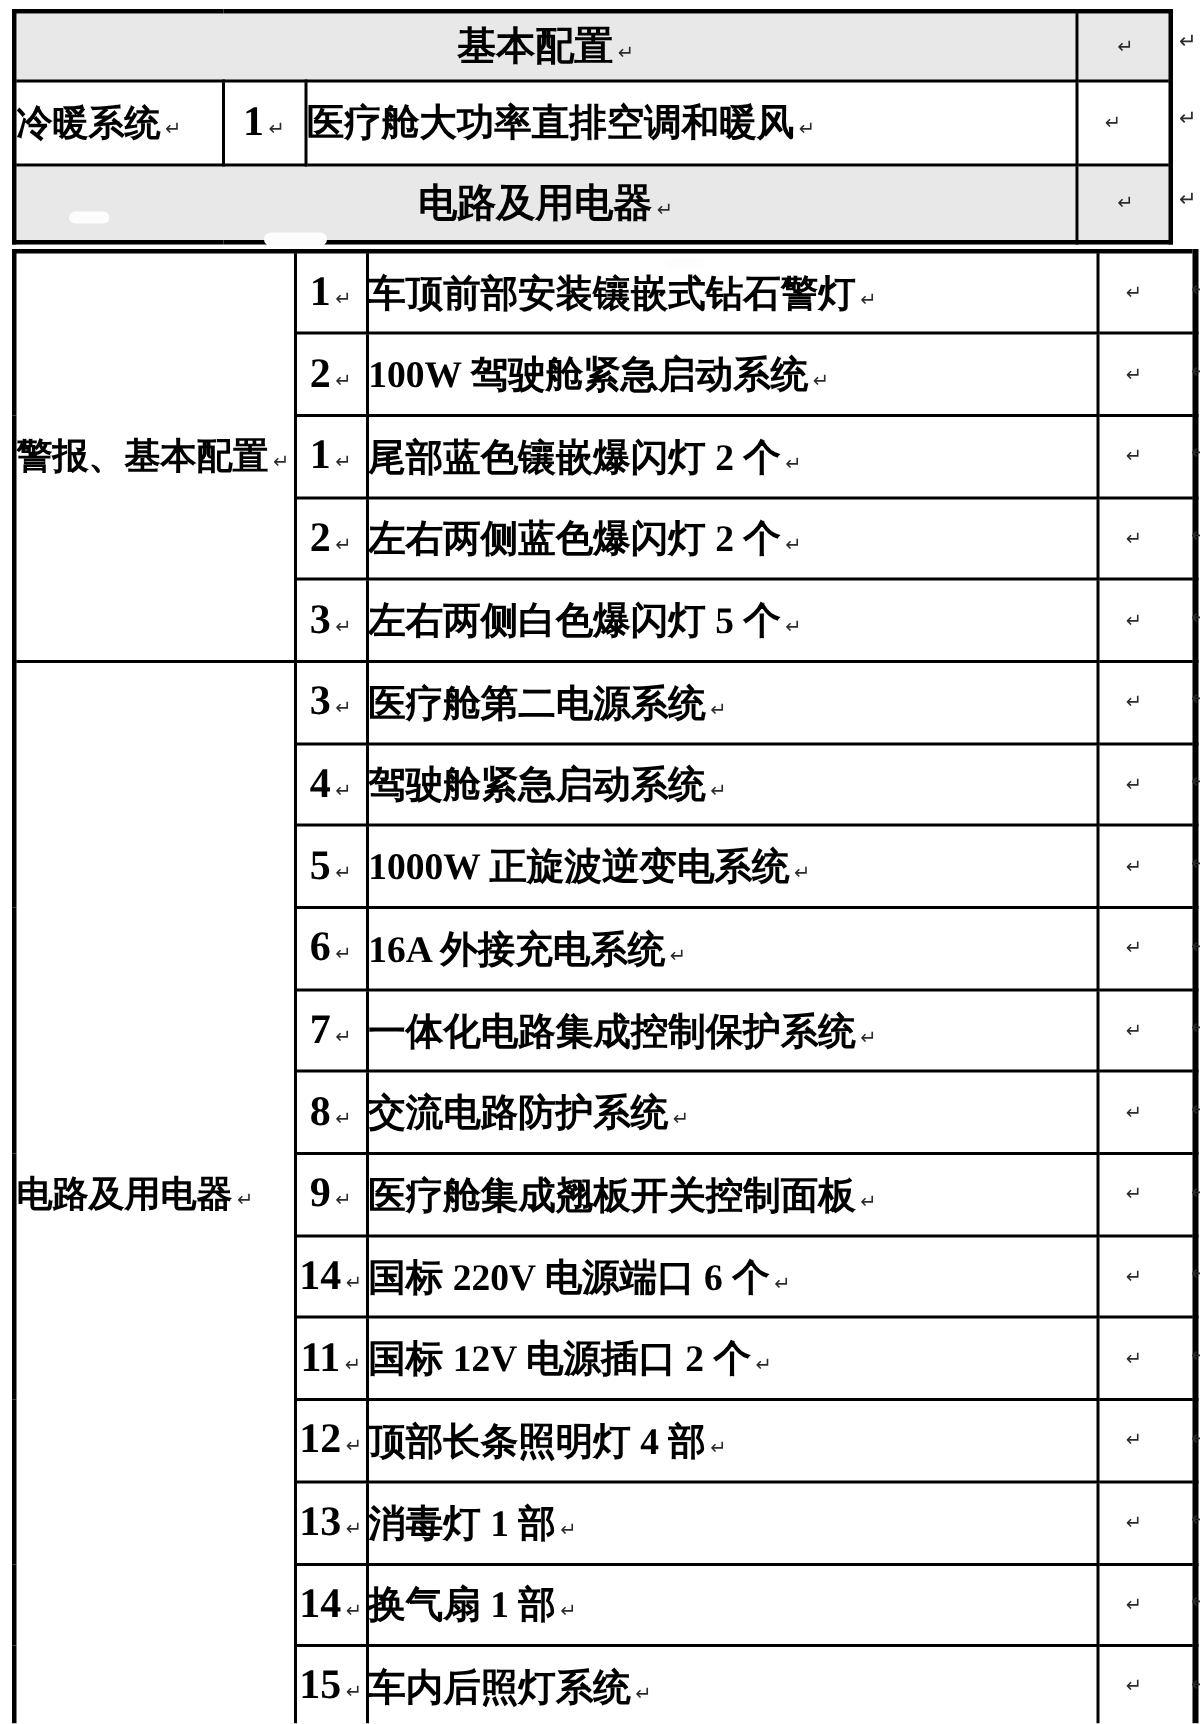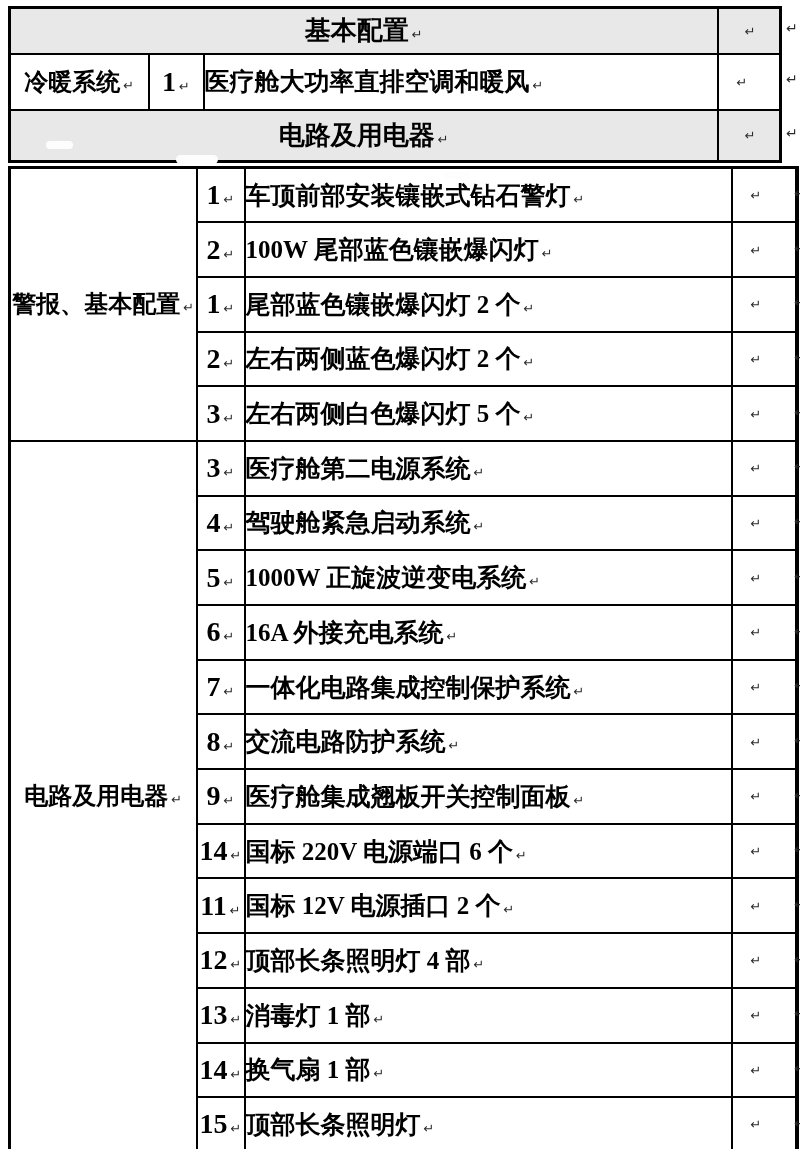--- a/index.html
+++ b/index.html
@@ -7,21 +7,21 @@
     position:relative;width:800px;height:1149px;background:#ffffff;overflow:hidden;
     font-family:"Liberation Serif","DejaVu Serif",serif;color:#000;
   }
   table{border-collapse:collapse;position:absolute;table-layout:fixed;border:3px solid #000;}
   td{border:2px solid #000;padding:0;vertical-align:middle;overflow:hidden;}
   #t1{left:8px;top:6px;width:771px;}
   #t2{left:8px;top:166px;width:787px;border-right-width:4px;}
   #t2 tr{height:54.7px;}
   .grey{background:#e8e8e8;}
   .hdr{text-align:center;font-weight:700;font-size:26px;}
-  .label{text-align:center;font-weight:700;font-size:24px;}
+  .label{font-weight:700;font-size:24px;}
   .num{text-align:center;font-weight:700;font-size:28px;}
   .item{text-align:left;font-weight:700;font-size:25px;padding-left:0;white-space:nowrap;}
   .mc{text-align:left;padding-left:15px;}
   .mc-c{text-align:center;}
   .pm{
     font-family:"DejaVu Sans","Liberation Sans",sans-serif;
     font-size:13px;font-weight:400;color:#2b2b2b;margin-left:3px;vertical-align:baseline;
     display:inline-block;
   }
   .outside-pm{
@@ -89,21 +89,21 @@
       </colgroup>
     <tbody id="t2body">
         <tr>
           <td class="label" rowspan="5"><span>警报、基本配置</span><span class="pm">↵</span></td>
           <td class="num"><span>1</span><span class="pm">↵</span></td>
           <td class="item"><span>车顶前部安装镶嵌式钻石警灯</span><span class="pm">↵</span></td>
           <td class="mc"><span class="pm">↵</span></td>
         </tr>
         <tr>
           <td class="num"><span>2</span><span class="pm">↵</span></td>
-          <td class="item"><span>100W 尾部蓝色镶嵌爆闪灯</span><span class="pm">↵</span></td>
+          <td class="item"><span>100W 驾驶舱紧急启动系统</span><span class="pm">↵</span></td>
           <td class="mc"><span class="pm">↵</span></td>
         </tr>
         <tr>
           <td class="num"><span>1</span><span class="pm">↵</span></td>
           <td class="item"><span>尾部蓝色镶嵌爆闪灯 2 个</span><span class="pm">↵</span></td>
           <td class="mc"><span class="pm">↵</span></td>
         </tr>
         <tr>
           <td class="num"><span>2</span><span class="pm">↵</span></td>
           <td class="item"><span>左右两侧蓝色爆闪灯 2 个</span><span class="pm">↵</span></td>
@@ -170,21 +170,21 @@
           <td class="item thin-top"><span>消毒灯 1 部</span><span class="pm">↵</span></td>
           <td class="mc"><span class="pm">↵</span></td>
         </tr>
         <tr>
           <td class="num"><span>14</span><span class="pm">↵</span></td>
           <td class="item"><span>换气扇 1 部</span><span class="pm">↵</span></td>
           <td class="mc"><span class="pm">↵</span></td>
         </tr>
         <tr>
           <td class="num"><span>15</span><span class="pm">↵</span></td>
-          <td class="item"><span>顶部长条照明灯</span><span class="pm">↵</span></td>
+          <td class="item"><span>车内后照灯系统</span><span class="pm">↵</span></td>
           <td class="mc"><span class="pm">↵</span></td>
         </tr>
       </tbody>
   </table>
 
   <div class="smudge" id="smudge1"></div>
   <div class="smudge" id="smudge2"></div>
   <div class="smudge" id="smudge3"></div>
 
 <span class="outside-pm" style="left: 786px; top: 21px;">↵</span>

